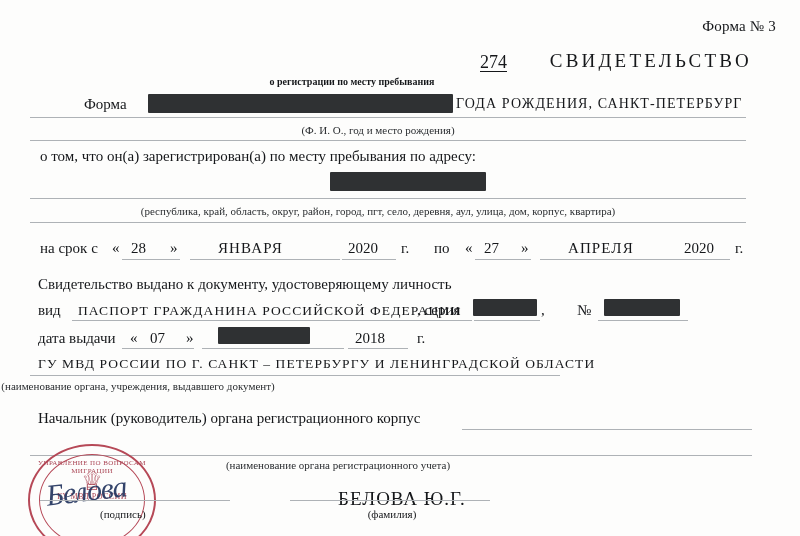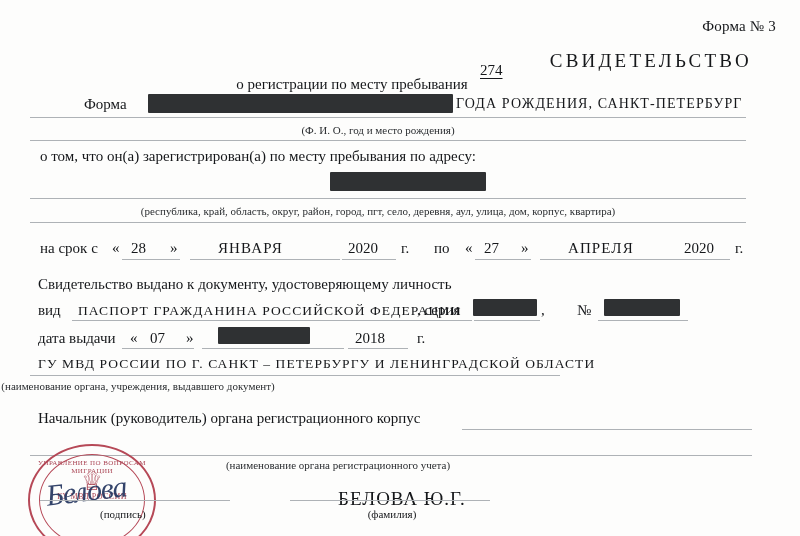--- a/index.html
+++ b/index.html
@@ -37,32 +37,33 @@
   }
   .title .main {
     font-size: 19px;
     letter-spacing: 3.2px;
     display: inline-block;
     transform: translateX(-48px);
   }
   .title .num {
     position: absolute;
     left: 480px;
-    top: 12px;
-    font-size: 15px;
+    top: 2px;
+    font-size: 18px;
     text-decoration: underline;
     text-underline-offset: 3px;
   }
   .subtitle {
     position: absolute;
     top: 76px;
     left: 0;
     width: 800px;
     text-align: center;
-    font-size: 15px;
+    font-size: 10px;
+    font-weight: bold;
   }
   .subtitle span { display:inline-block; transform: translateX(-48px); }
 
   .row {
     position: absolute;
     font-size: 15px;
     white-space: nowrap;
   }
   .line {
     position: absolute;

